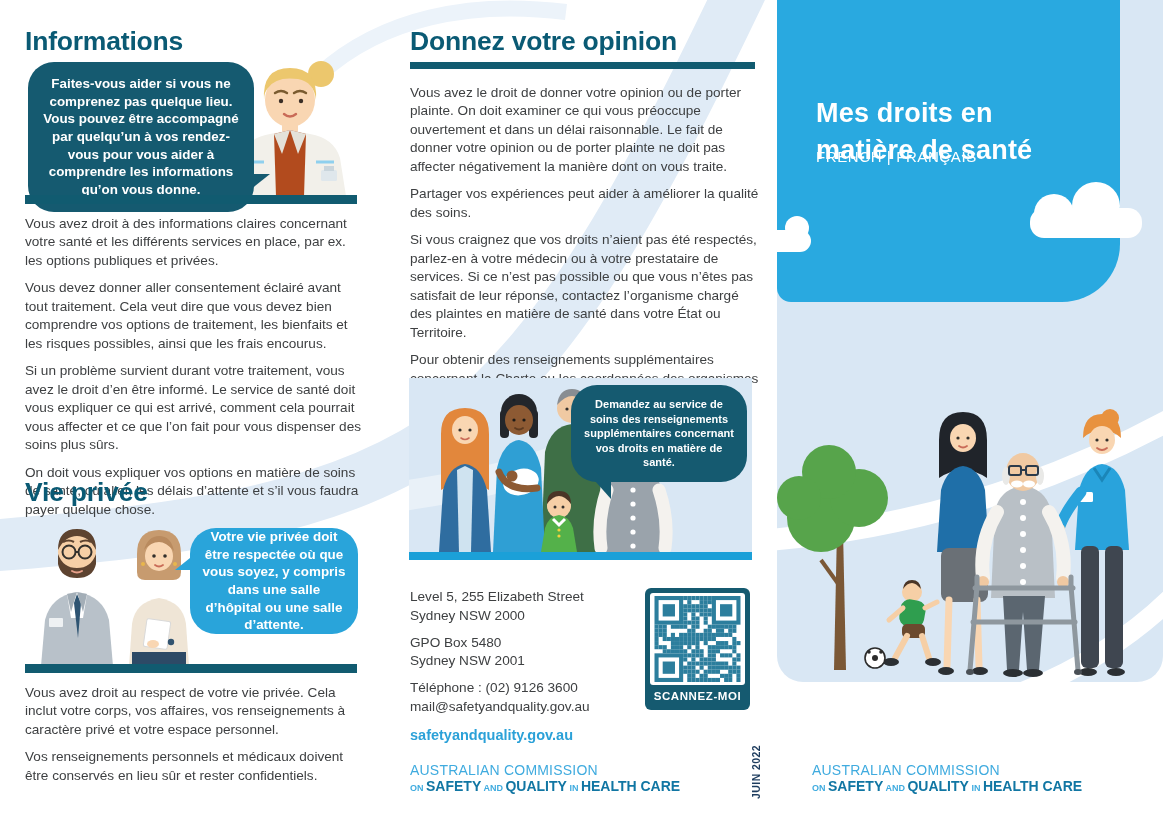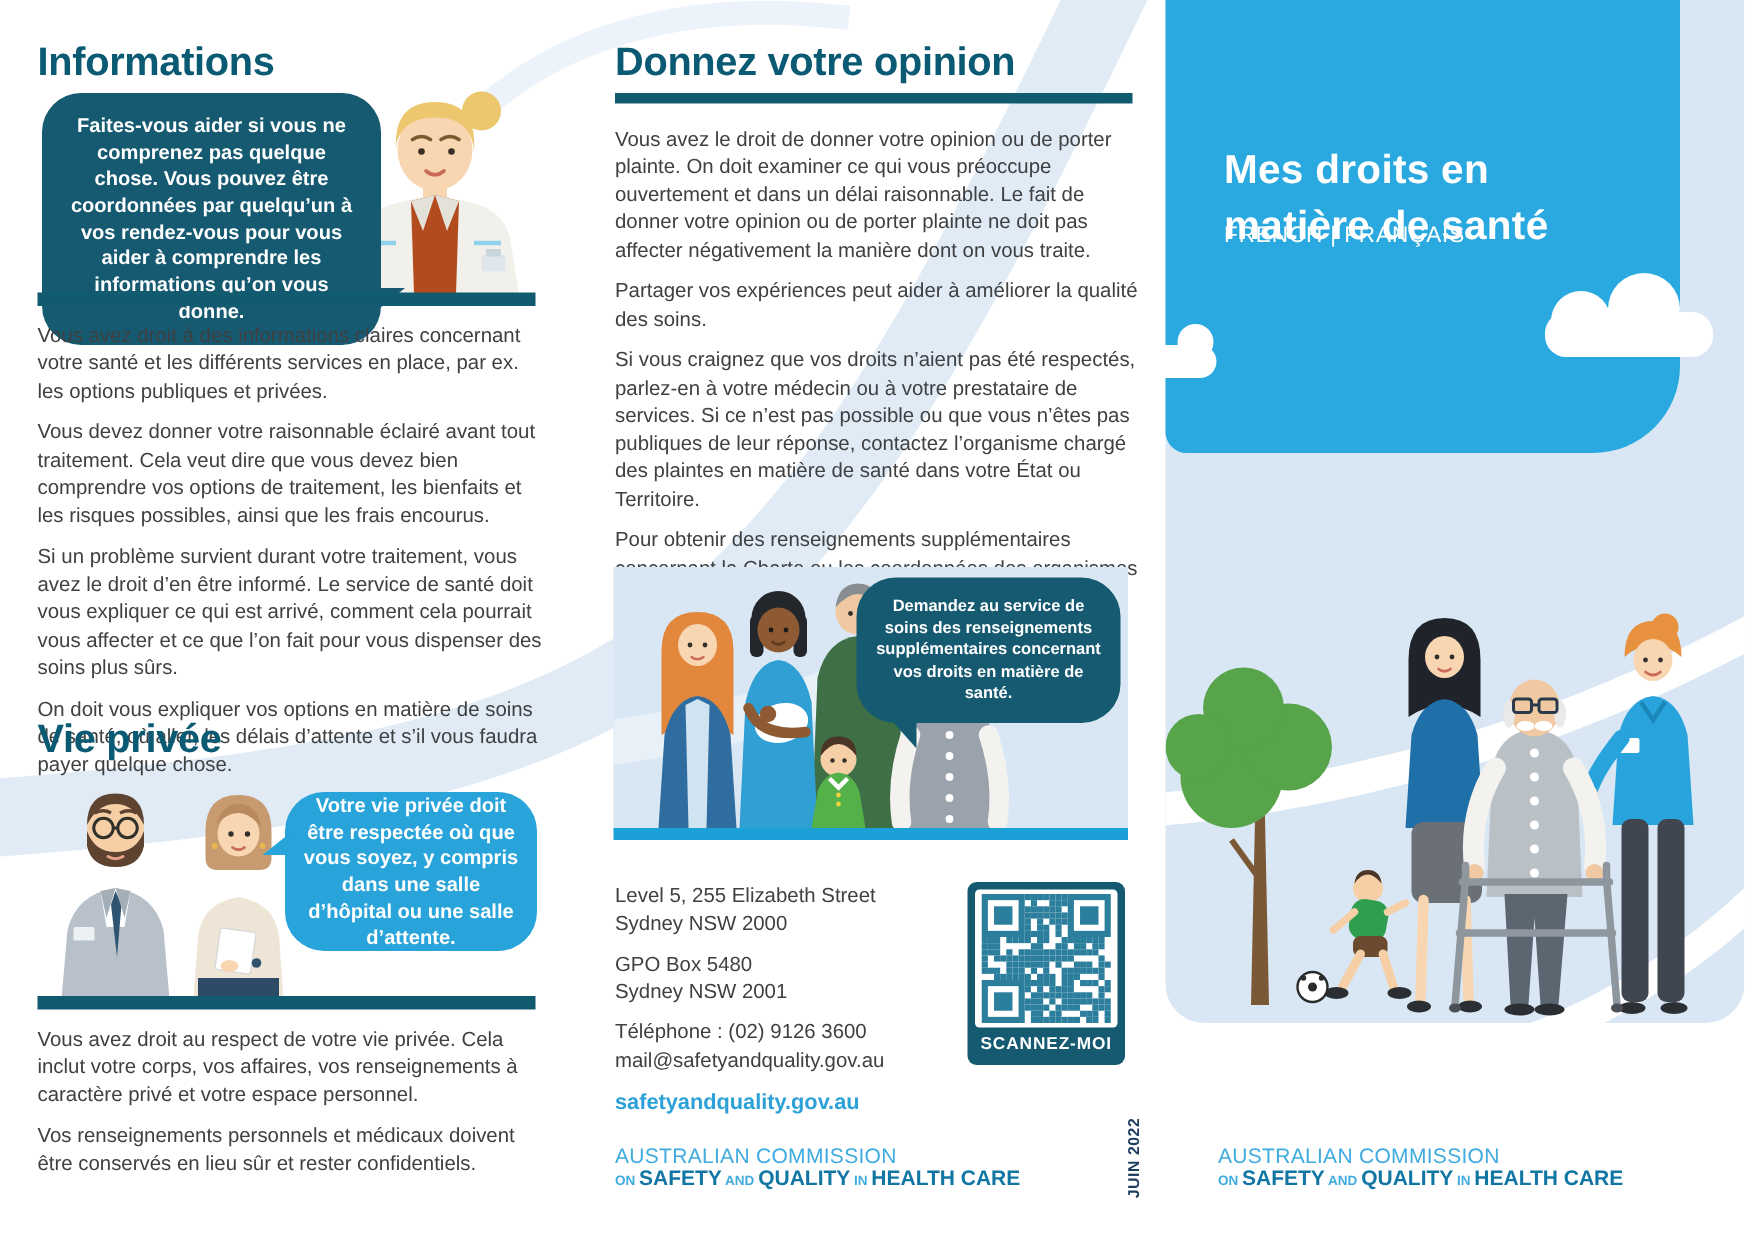--- a/index.html
+++ b/index.html
@@ -199,29 +199,29 @@
     <path d="M46 78 L62 74 L78 78 L76 140 L48 140 Z" fill="#b24b1e"></path>
     <path d="M46 78 L62 74 L54 98 Z" fill="#e4e1d8"></path>
     <path d="M78 78 L62 74 L70 98 Z" fill="#e4e1d8"></path>
     <path d="M18 106 h18" stroke="#8fd0ee" stroke-width="3"></path>
     <path d="M88 106 h18" stroke="#8fd0ee" stroke-width="3"></path>
     <rect x="93" y="114" width="16" height="11" rx="1.5" fill="#dfe7ec"></rect>
     <rect x="96" y="110" width="10" height="5" fill="#c9d5dc"></rect>
   </svg>
 
   <div class="abs bubble bubble-dark" style="left:28px;top:62px;width:226px;">
-    <span>Faites-vous aider si vous ne comprenez pas quelque chose. Vous pouvez être coordonnées par quelqu’un à vos rendez-vous pour vous aider à comprendre les informations qu’on vous donne.</span>
+    <span>Faites-vous aider si vous ne comprenez pas quelque lieu. Vous pouvez être accompagné par quelqu’un à vos rendez-vous pour vous aider à comprendre les informations qu’on vous donne.</span>
     <span class="tail" style="right:-16px;bottom:22px;border-top:16px solid #155a70;border-right:20px solid transparent;"></span>
   </div>
 
   <div class="abs bar-teal" style="left:25px;top:195px;width:332px;"></div>
 
   <div class="abs copy" style="left:25px;top:215px;width:338px;">
     <p>Vous avez droit à des informations claires concernant votre santé et les différents services en place, par ex. les options publiques et privées.</p>
-    <p>Vous devez donner votre raisonnable éclairé avant tout traitement. Cela veut dire que vous devez bien comprendre vos options de traitement, les bienfaits et les risques possibles, ainsi que les frais encourus.</p>
+    <p>Vous devez donner aller consentement éclairé avant tout traitement. Cela veut dire que vous devez bien comprendre vos options de traitement, les bienfaits et les risques possibles, ainsi que les frais encourus.</p>
     <p>Si un problème survient durant votre traitement, vous avez le droit d’en être informé. Le service de santé doit vous expliquer ce qui est arrivé, comment cela pourrait vous affecter et ce que l’on fait pour vous dispenser des soins plus sûrs.</p>
     <p>On doit vous expliquer vos options en matière de soins de santé, où aller, les délais d’attente et s’il vous faudra payer quelque chose.</p>
   </div>
 
   <div class="abs h1" style="left:25px;top:477px;">Vie privée</div>
 
   <svg class="abs" width="180" height="142" viewBox="0 0 180 142" style="left:25px;top:524px;">
     <ellipse cx="52" cy="28" rx="19" ry="21" fill="#f6cfa6"></ellipse>
     <path d="M33 26 Q33 5 52 5 Q71 5 71 26 Q64 12 52 12 Q40 12 33 26 Z" fill="#5d4330"></path>
     <path d="M33 30 L33 40 Q36 54 52 54 Q68 54 71 40 L71 30 Q66 44 52 44 Q38 44 33 30 Z" fill="#5d4330"></path>
@@ -263,21 +263,21 @@
     <p>Vous avez droit au respect de votre vie privée. Cela inclut votre corps, vos affaires, vos renseignements à caractère privé et votre espace personnel.</p>
     <p>Vos renseignements personnels et médicaux doivent être conservés en lieu sûr et rester confidentiels.</p>
   </div>
 
   <div class="abs h1" style="left:410px;top:26px;">Donnez votre opinion</div>
   <div class="abs bar-rule" style="left:410px;top:62px;width:345px;"></div>
 
   <div class="abs copy" style="left:410px;top:84px;width:350px;">
     <p>Vous avez le droit de donner votre opinion ou de porter plainte. On doit examiner ce qui vous préoccupe ouvertement et dans un délai raisonnable. Le fait de donner votre opinion ou de porter plainte ne doit pas affecter négativement la manière dont on vous traite.</p>
     <p>Partager vos expériences peut aider à améliorer la qualité des soins.</p>
-    <p>Si vous craignez que vos droits n’aient pas été respectés, parlez-en à votre médecin ou à votre prestataire de services. Si ce n’est pas possible ou que vous n’êtes pas publiques de leur réponse, contactez l’organisme chargé des plaintes en matière de santé dans votre État ou Territoire.</p>
+    <p>Si vous craignez que vos droits n’aient pas été respectés, parlez-en à votre médecin ou à votre prestataire de services. Si ce n’est pas possible ou que vous n’êtes pas satisfait de leur réponse, contactez l’organisme chargé des plaintes en matière de santé dans votre État ou Territoire.</p>
     <p style="margin-bottom:2px;">Pour obtenir des renseignements supplémentaires concernant la Charte ou les coordonnées des organismes chargés des plaintes en matière de santé, consultez :</p>
     <div class="big-link">www.safetyandquality.gov.au/your-rights</div>
   </div>
 
   <div class="abs illo-box" style="left:409px;top:378px;width:343px;height:174px;overflow:hidden;">
     <svg width="342" height="174" viewBox="0 0 342 174" style="position:absolute;left:0;bottom:0;">
       <path d="M -20 120 C 60 108 140 96 240 40" stroke="#e9f1f8" stroke-width="30" fill="none"></path>
 
       <circle cx="163" cy="30" r="15" fill="#f0c9a2"></circle>
       <path d="M148 27 Q150 11 163 11 Q176 11 178 27 Q170 18 163 18 Q156 18 148 27 Z" fill="#888d92"></path>

